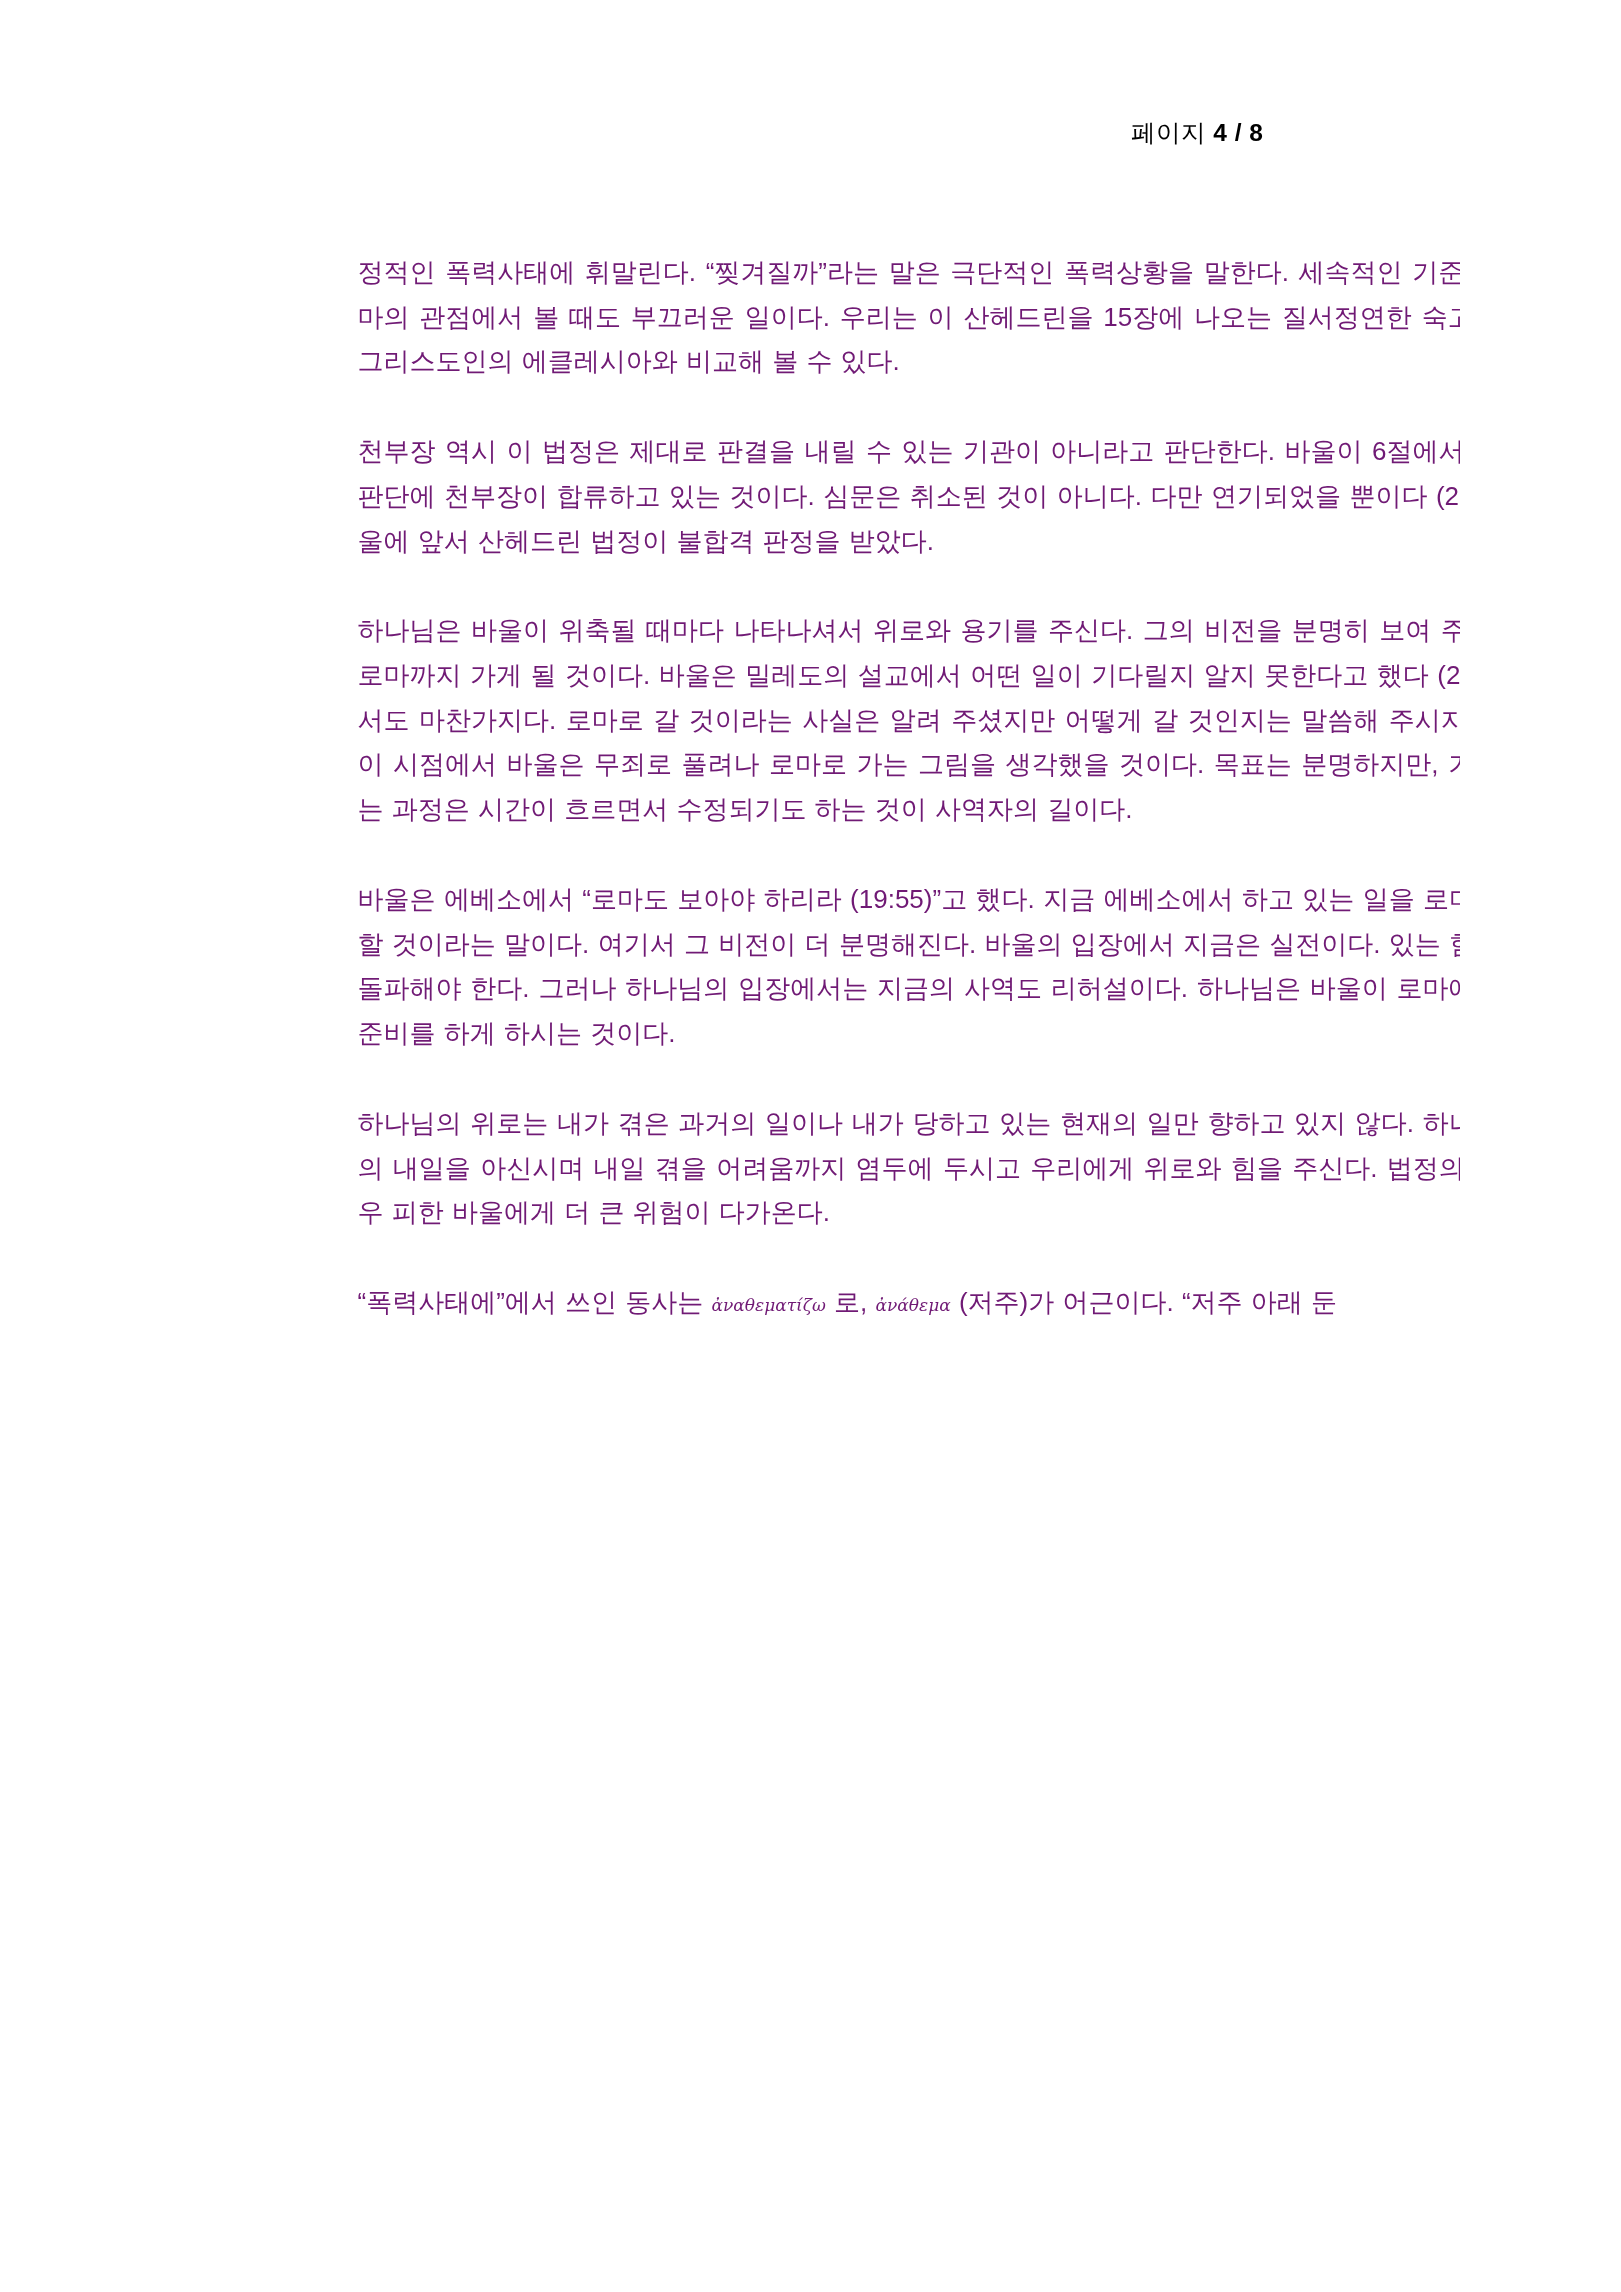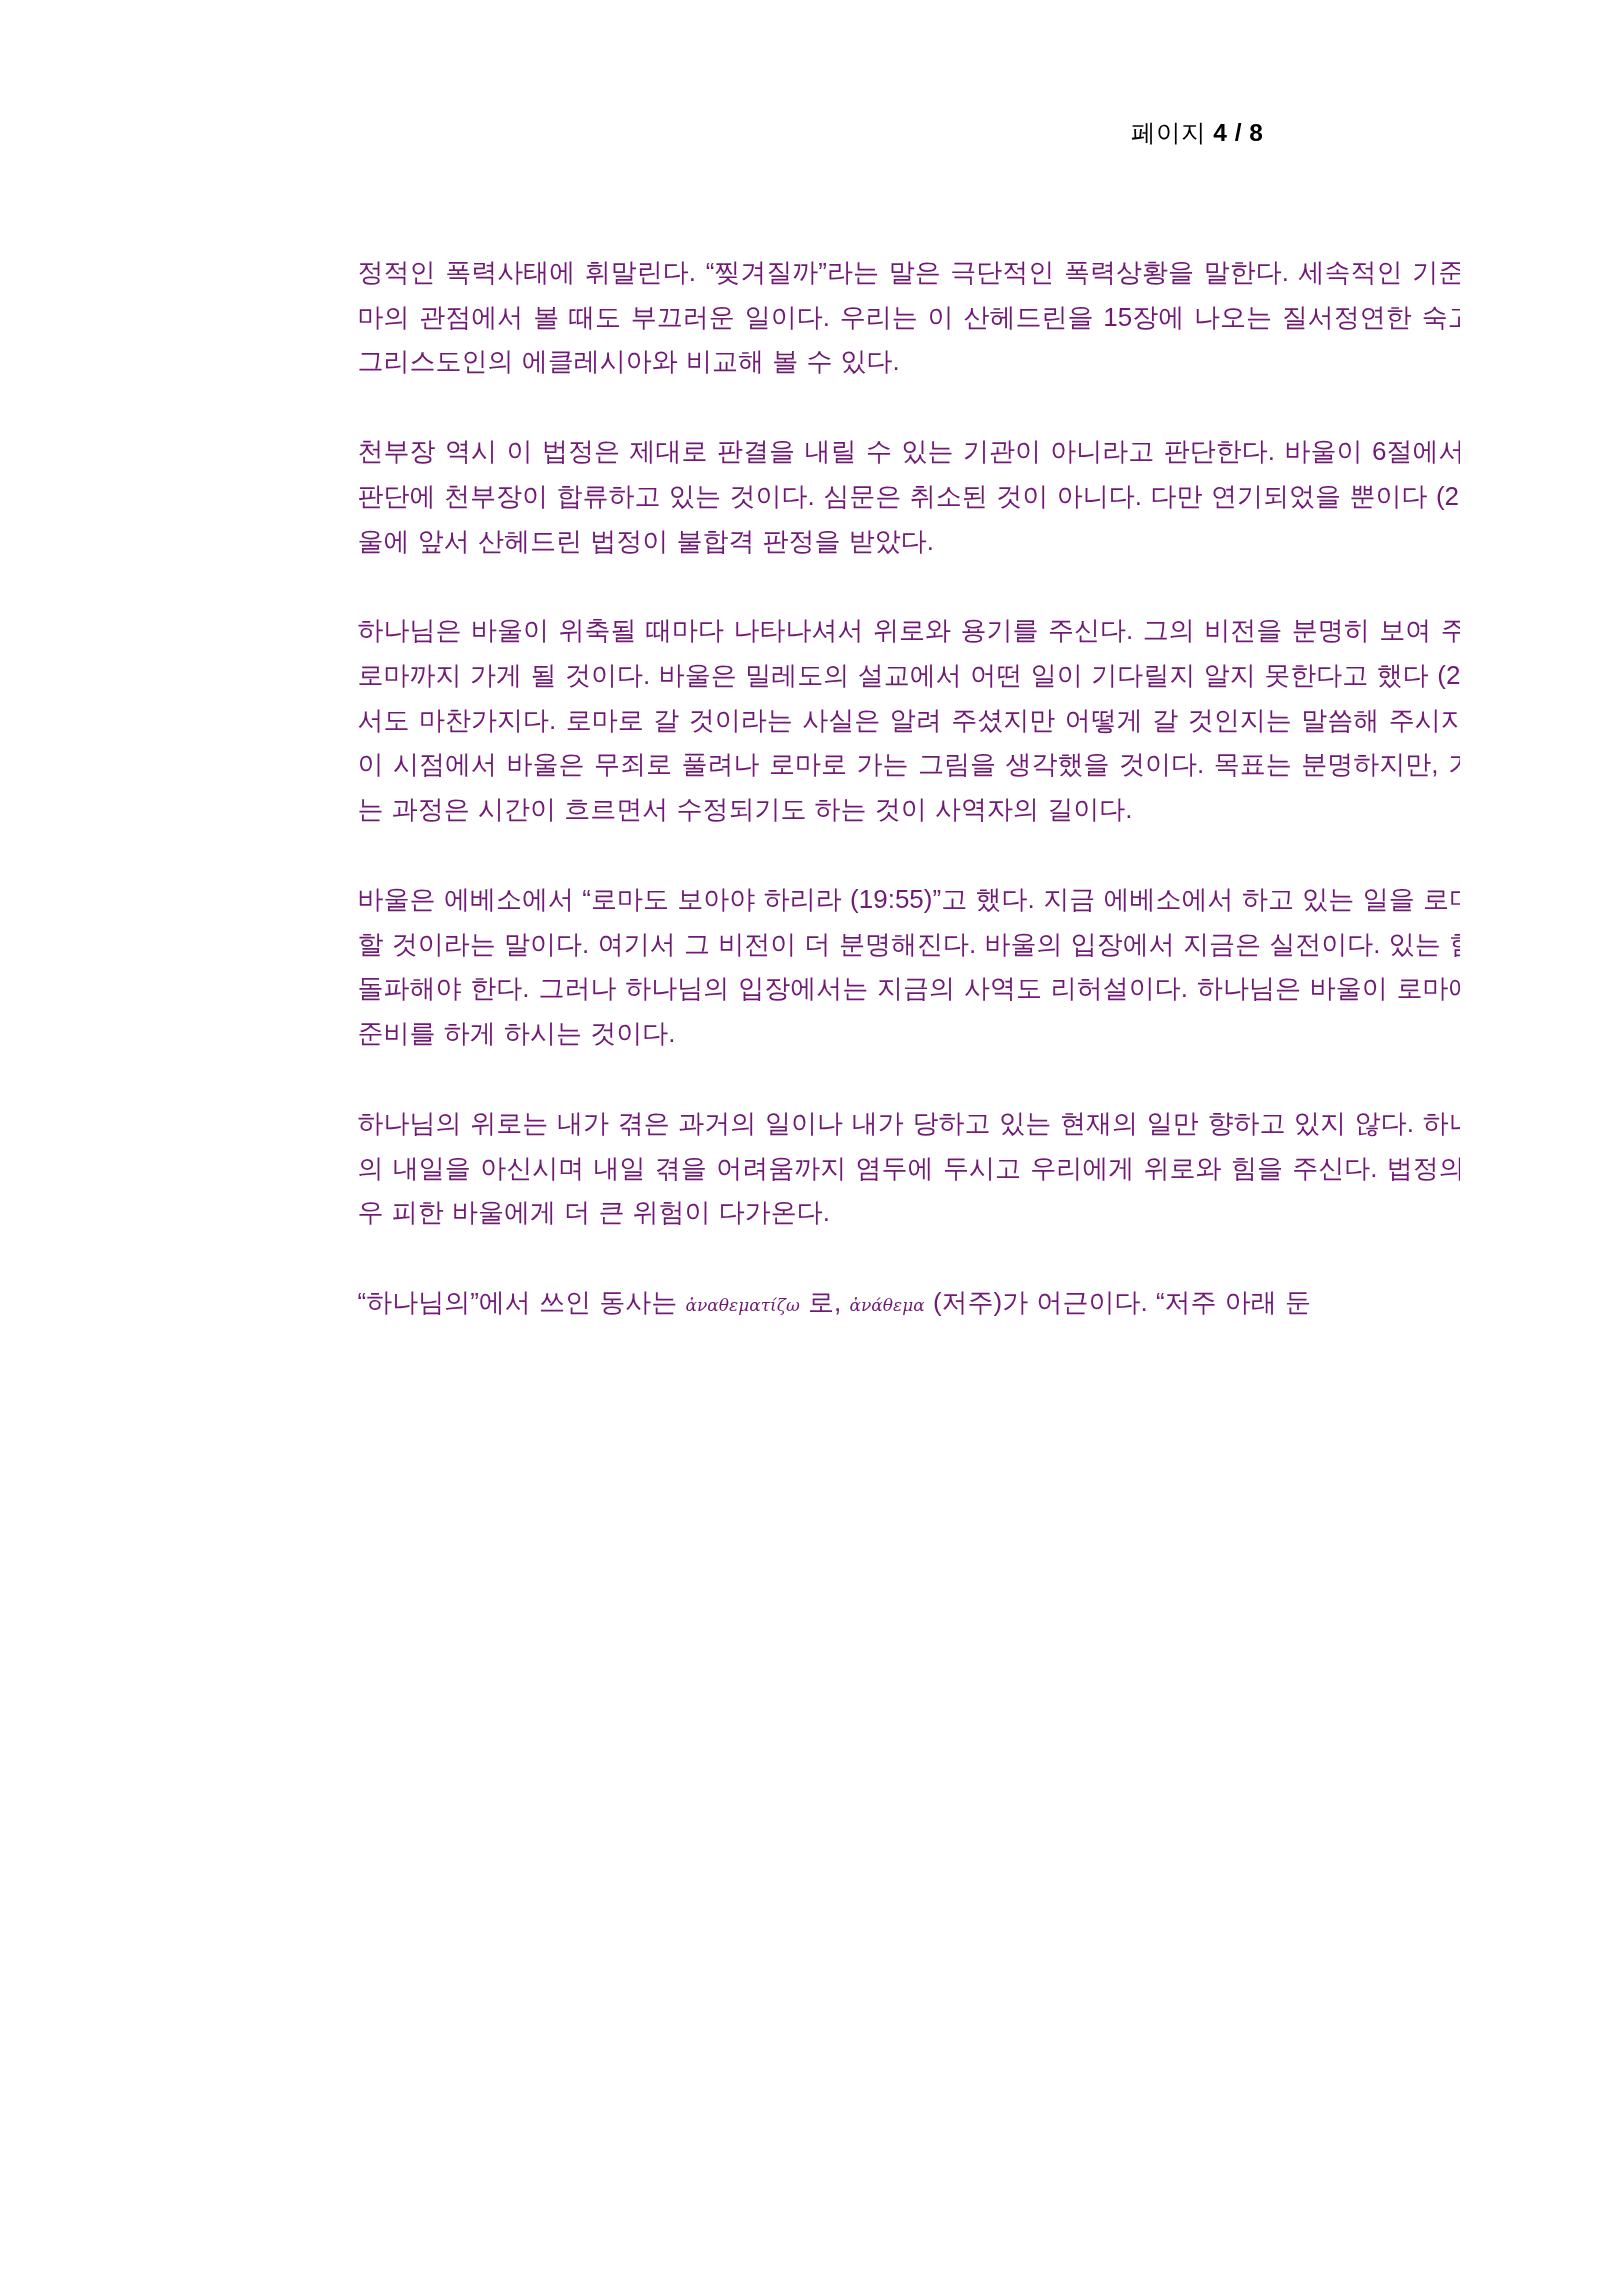--- a/index.html
+++ b/index.html
@@ -89,18 +89,18 @@
 
 
     <p class="body-par">하나님은 바울이 위축될 때마다 나타나셔서 위로와 용기를 주신다. 그의 비전을 분명히 보여 주신다. 그는 로마까지 가게 될 것이다. 바울은 밀레도의 설교에서 어떤 일이 기다릴지 알지 못한다고 했다 (20:22). 여기서도 마찬가지다. 로마로 갈 것이라는 사실은 알려 주셨지만 어떻게 갈 것인지는 말씀해 주시지 않으셨다. 이 시점에서 바울은 무죄로 풀려나 로마로 가는 그림을 생각했을 것이다. 목표는 분명하지만, 거기에 이르는 과정은 시간이 흐르면서 수정되기도 하는 것이 사역자의 길이다.</p>
 
     <p class="body-par">바울은 에베소에서 “로마도 보아야 하리라 (19:55)”고 했다. 지금 에베소에서 하고 있는 일을 로마에 가서도 할 것이라는 말이다. 여기서 그 비전이 더 분명해진다. 바울의 입장에서 지금은 실전이다. 있는 힘을 다해서 돌파해야 한다. 그러나 하나님의 입장에서는 지금의 사역도 리허설이다. 하나님은 바울이 로마에서 증언할 준비를 하게 하시는 것이다.</p>
 
     <p class="body-par">하나님의 위로는 내가 겪은 과거의 일이나 내가 당하고 있는 현재의 일만 향하고 있지 않다. 하나님은 우리의 내일을 아신시며 내일 겪을 어려움까지 염두에 두시고 우리에게 위로와 힘을 주신다. 법정의 소란을 겨우 피한 바울에게 더 큰 위험이 다가온다.</p>
 
 
     <p class="body-par">
-      <span>“하나님의”에서 쓰인 동사는 </span><span class="greek">ἀναθεματίζω</span><span> 로,  </span><span class="greek">ἀνάθεμα</span><span> (저주)가 어근이다. “저주 아래 둔</span>
+      <span>“폭력사태에”에서 쓰인 동사는 </span><span class="greek">ἀναθεματίζω</span><span> 로,  </span><span class="greek">ἀνάθεμα</span><span> (저주)가 어근이다. “저주 아래 둔</span>
     </p>
 
   </div>
 </div>
 
 
 </body></html>

